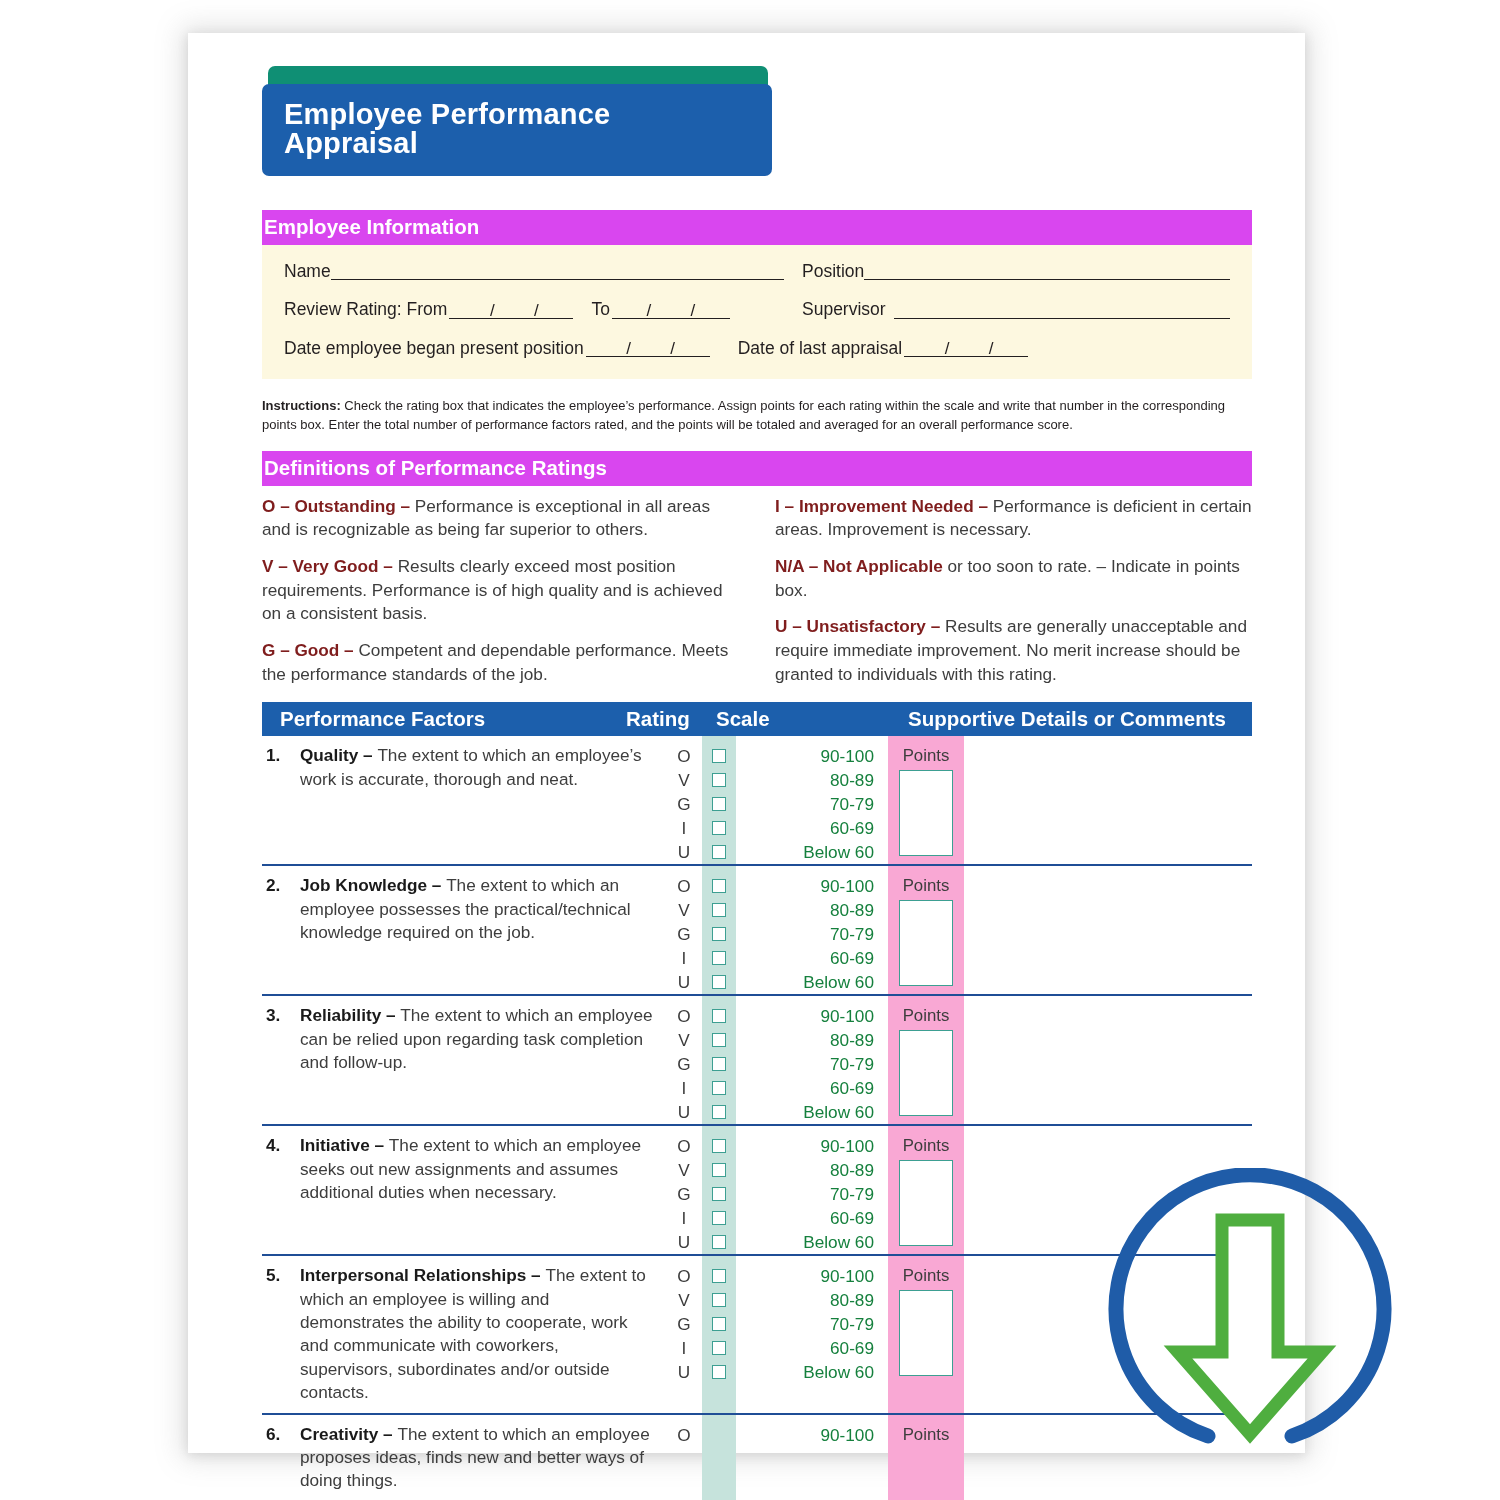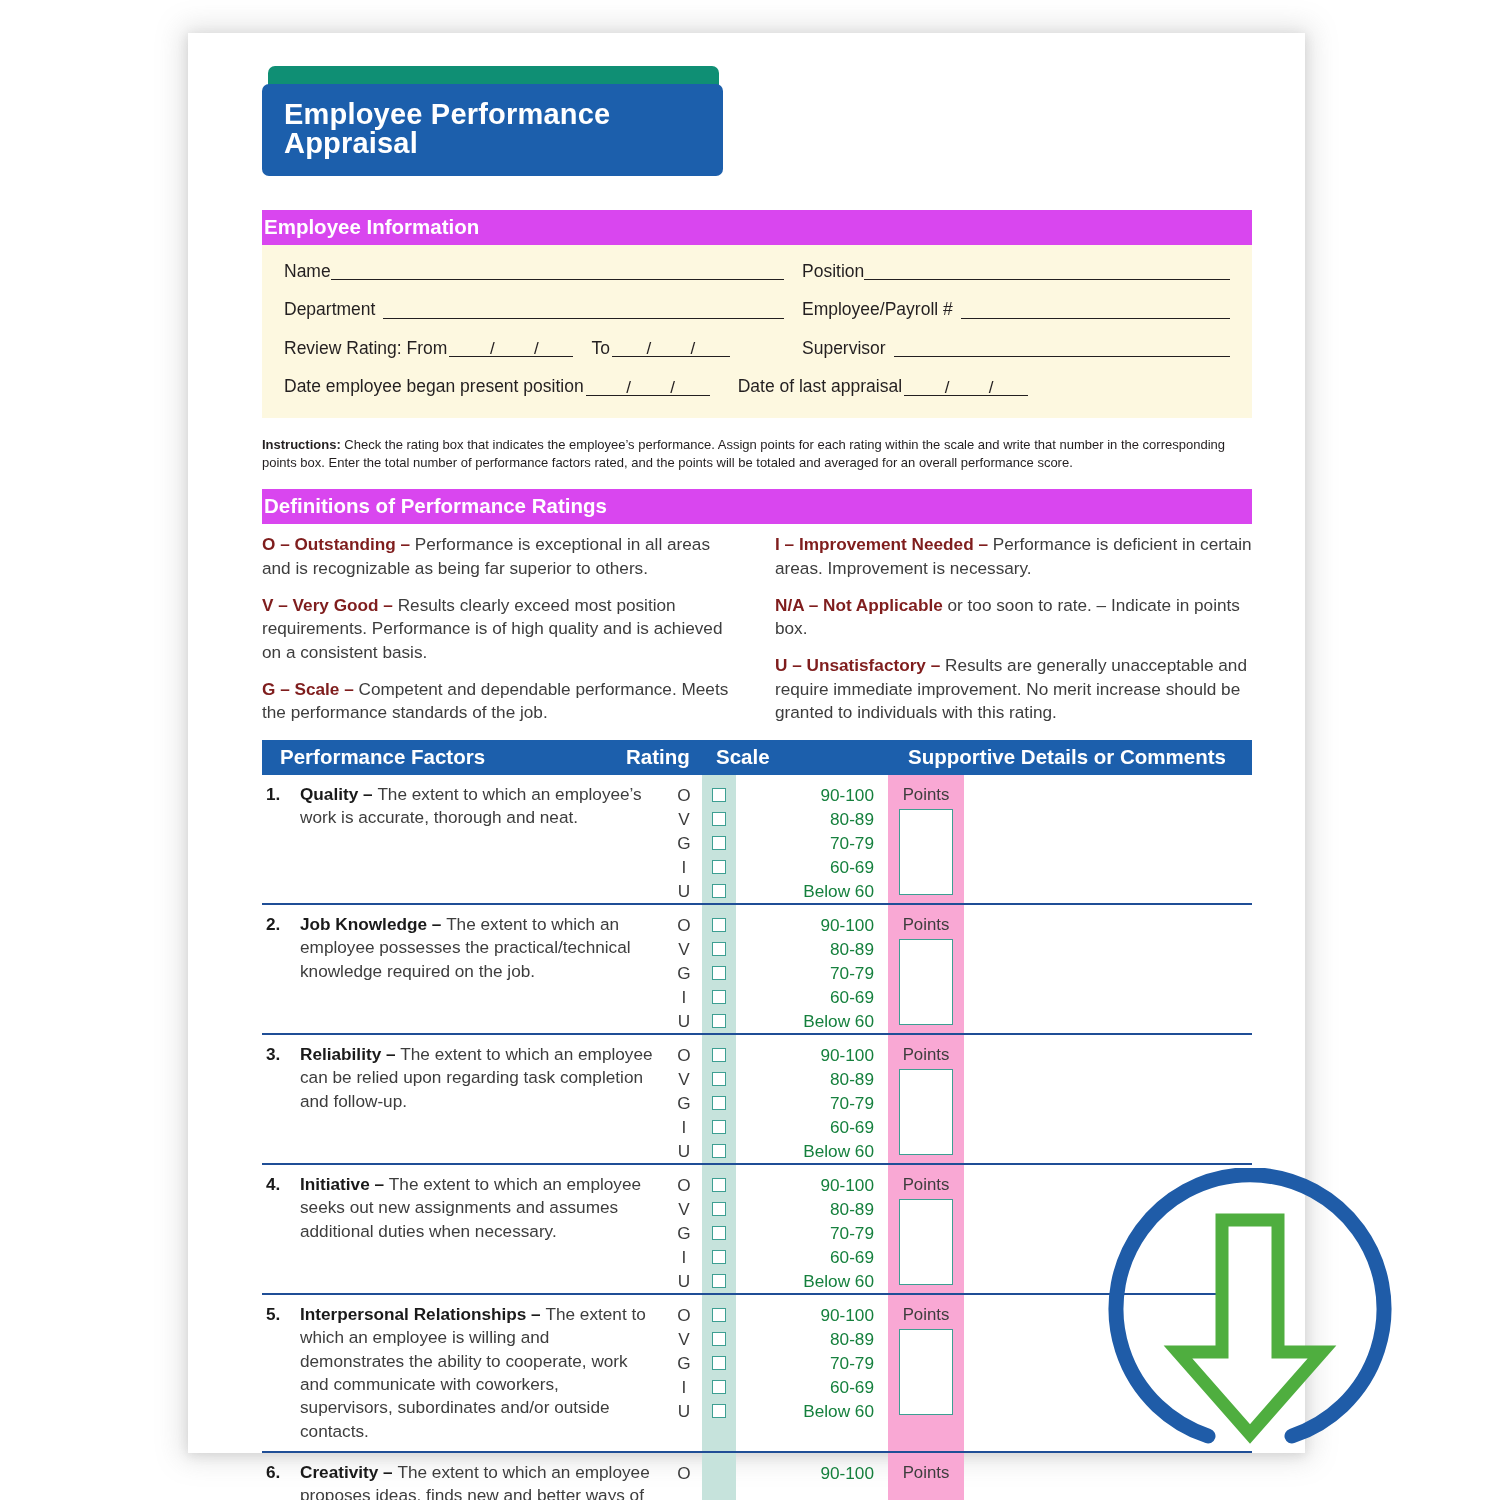--- a/index.html
+++ b/index.html
@@ -33,21 +33,21 @@
 
   #paper-inner {
     position: absolute;
     left: 74px;
     top: 33px;
     width: 990px;
     height: 1360px;
   }
 
   
-  .title-wrap { position: relative; width: 461px; }
+  .title-wrap { position: relative; width: 510px; }
   .title-teal {
     height: 22px;
     background: #0f8f74;
     border-radius: 7px 7px 0 0;
     margin-left: 6px;
     margin-right: 4px;
   }
   .title-blue {
     margin-top: -4px;
     background: #1c5fac;
@@ -274,33 +274,20 @@
               <span class="fld-label">Name</span>
               <span class="rule grow"></span>
             </div>
             <div class="gap"></div>
             <div class="half right">
               <span class="fld-label">Position</span>
               <span class="rule grow"></span>
             </div>
           </div>
 
-          <div class="info-row">
-            <div class="half left">
-              <span class="fld-label">Department</span>
-              <span style="width:8px"></span>
-              <span class="rule grow"></span>
-            </div>
-            <div class="gap"></div>
-            <div class="half right">
-              <span class="fld-label">Employee/Payroll #</span>
-              <span style="width:8px"></span>
-              <span class="rule grow"></span>
-            </div>
-          </div>
 
           <div class="info-row">
             <div class="half left">
               <span class="fld-label">Review Rating: From</span>
               <span class="datefld">
                 <span class="dseg"></span>
                 <span class="dslash">/</span>
                 <span class="dseg sm"></span>
                 <span class="dslash">/</span>
                 <span class="dseg sm"></span>
@@ -355,21 +342,21 @@
 
         <div id="defs-cols">
           <div class="defs-col left">
             <div class="def">
               <b>O – Outstanding – </b><span>Performance is exceptional in all areas and is recognizable as being far superior to others.</span>
             </div>
             <div class="def">
               <b>V – Very Good – </b><span>Results clearly exceed most position requirements. Performance is of high quality and is achieved on a consistent basis.</span>
             </div>
             <div class="def">
-              <b>G – Scale – </b><span>Competent and dependable performance. Meets the performance standards of the job.</span>
+              <b>G – Good – </b><span>Competent and dependable performance. Meets the performance standards of the job.</span>
             </div>
           </div>
 
           <div class="defs-col right">
             <div class="def">
               <b>I – Improvement Needed – </b><span>Performance is deficient in certain areas. Improvement is necessary.</span>
             </div>
             <div class="def">
               <b>N/A – Not Applicable</b><span> or too soon to rate. – Indicate in points box.</span>
             </div>

